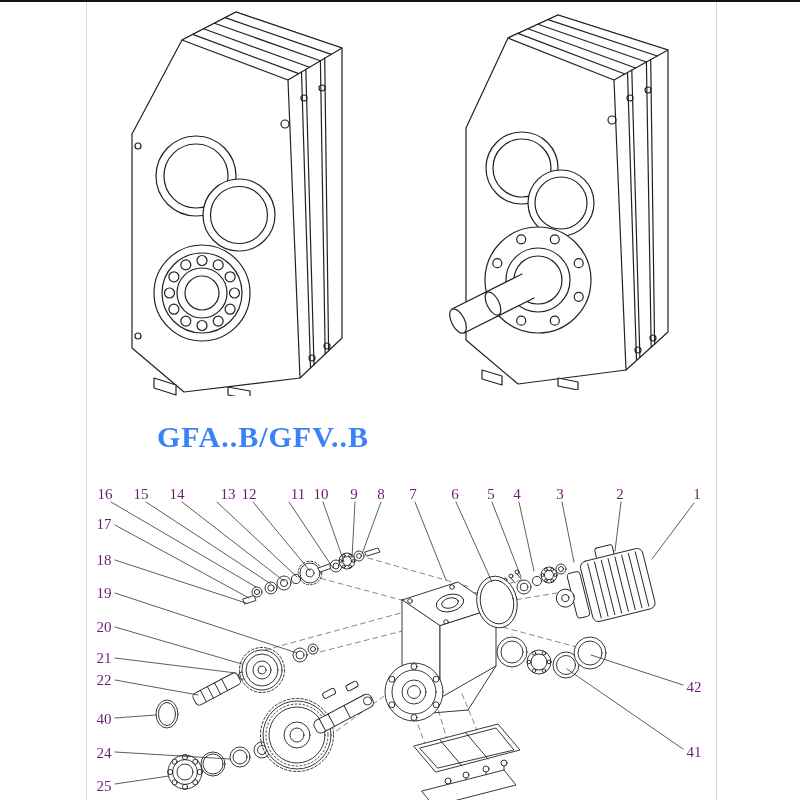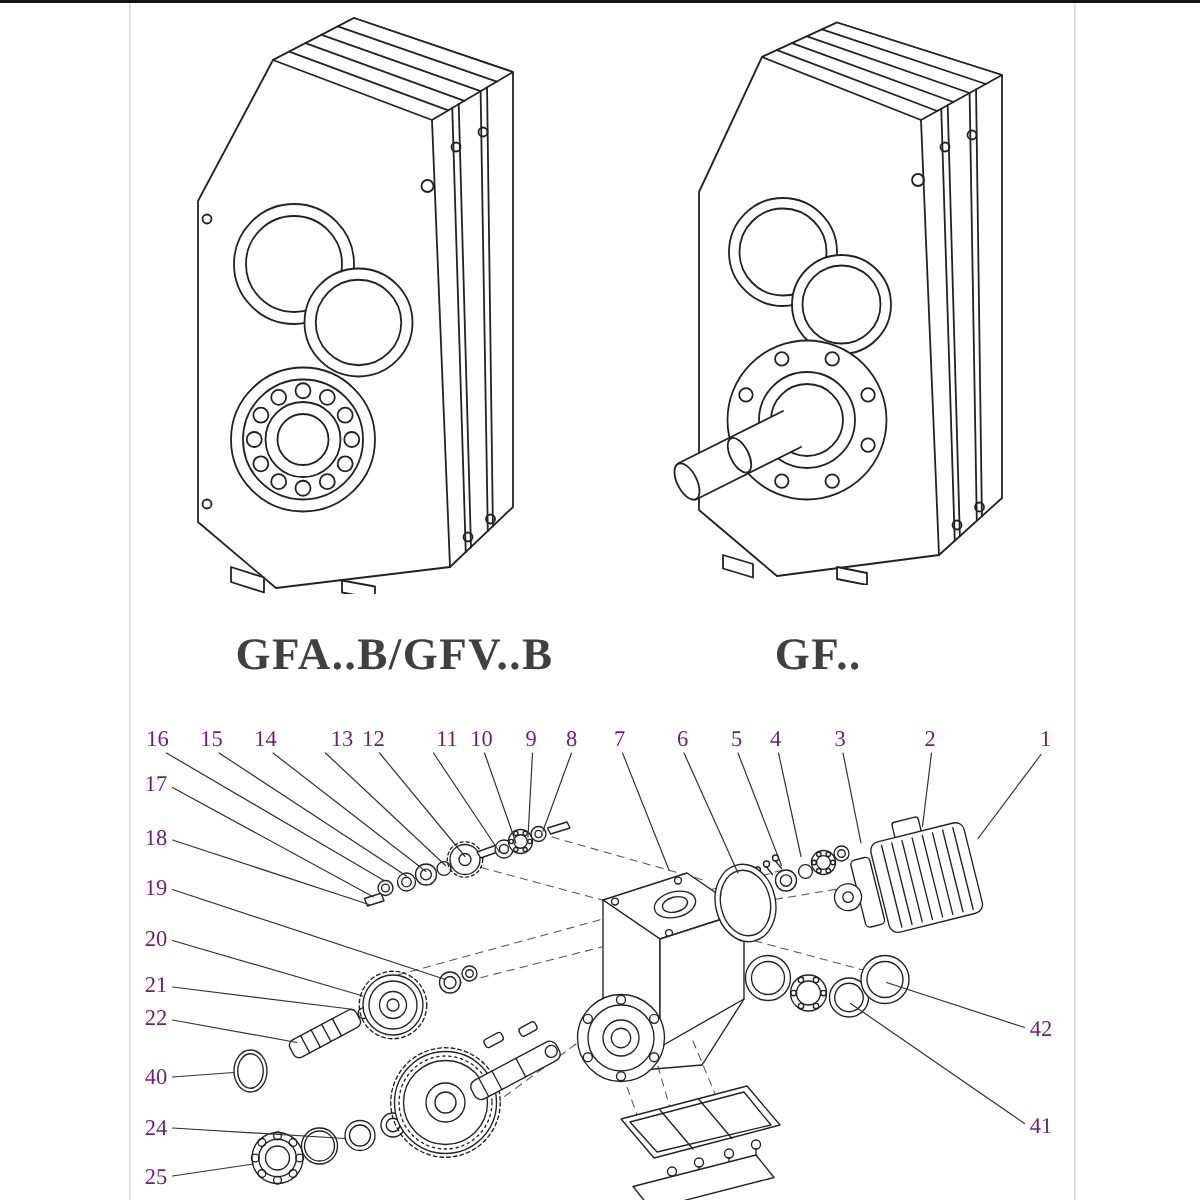--- a/index.html
+++ b/index.html
@@ -2,21 +2,21 @@
 <html><head>
 <meta charset="utf-8">
 <style>
   html,body{margin:0;padding:0;background:#ffffff;}
   .page{position:relative;width:800px;height:800px;background:#fff;overflow:hidden;
         font-family:"Liberation Serif",serif;border-top:2px solid #141414;box-sizing:border-box;}
   .edge{position:absolute;top:0;bottom:0;width:1px;background:#d8d8d8;}
   .edge.left{left:86px;}
   .edge.right{left:716px;}
   .fig-svg{position:absolute;}
-  .model-label{position:absolute;font-weight:bold;font-size:30px;color:#404040;
+  .model-label{position:absolute;font-weight:bold;font-size:30px;color:#3b82f6;
                text-align:center;letter-spacing:1px;white-space:nowrap;}
   .callout{position:absolute;transform:translate(-50%,-50%);
            font:15px "Liberation Serif",serif;color:#701a75;line-height:1;}
   .lineart{stroke:#222;fill:none;stroke-width:1.2;stroke-linejoin:round;stroke-linecap:round;}
   .lineart .solid{fill:#fff;}
   .ex{stroke:#222;fill:none;stroke-width:0.9;stroke-linejoin:round;stroke-linecap:round;}
   .ex .solid{fill:#fff;}
 </style>
 </head>
 <body>
@@ -125,21 +125,20 @@
       <ellipse cx="75" cy="293.5" rx="6" ry="12.6" transform="rotate(-27 75 293.5)"></ellipse>
     </g>
     <circle cx="194" cy="110" r="4"></circle>
     <g>
       <path class="solid" d="M64,360 l20,6 l0,9 l-20,-6 Z"></path>
       <path class="solid" d="M140,368 l20,4 l0,8 l-20,-4 Z"></path>
     </g>
   </svg>
 
   <div class="model-label" style="left:98px;top:418px;width:330px">GFA..B/GFV..B</div>
-  <div class="model-label" style="left:458px;top:418px;width:175px">GF..</div>
 
   <svg class="fig-svg ex" style="left:0;top:470px" width="800" height="330" viewBox="0 470 800 330">
 
     <g stroke-dasharray="5 4" stroke-width="0.7" stroke="#555">
       <line x1="312" y1="574" x2="588" y2="648"></line>
       <line x1="265" y1="648" x2="522" y2="578"></line>
       <line x1="368" y1="556" x2="470" y2="585"></line>
       <line x1="430" y1="622" x2="300" y2="655"></line>
       <line x1="436" y1="700" x2="450" y2="748"></line>
       <line x1="462" y1="692" x2="482" y2="740"></line>

